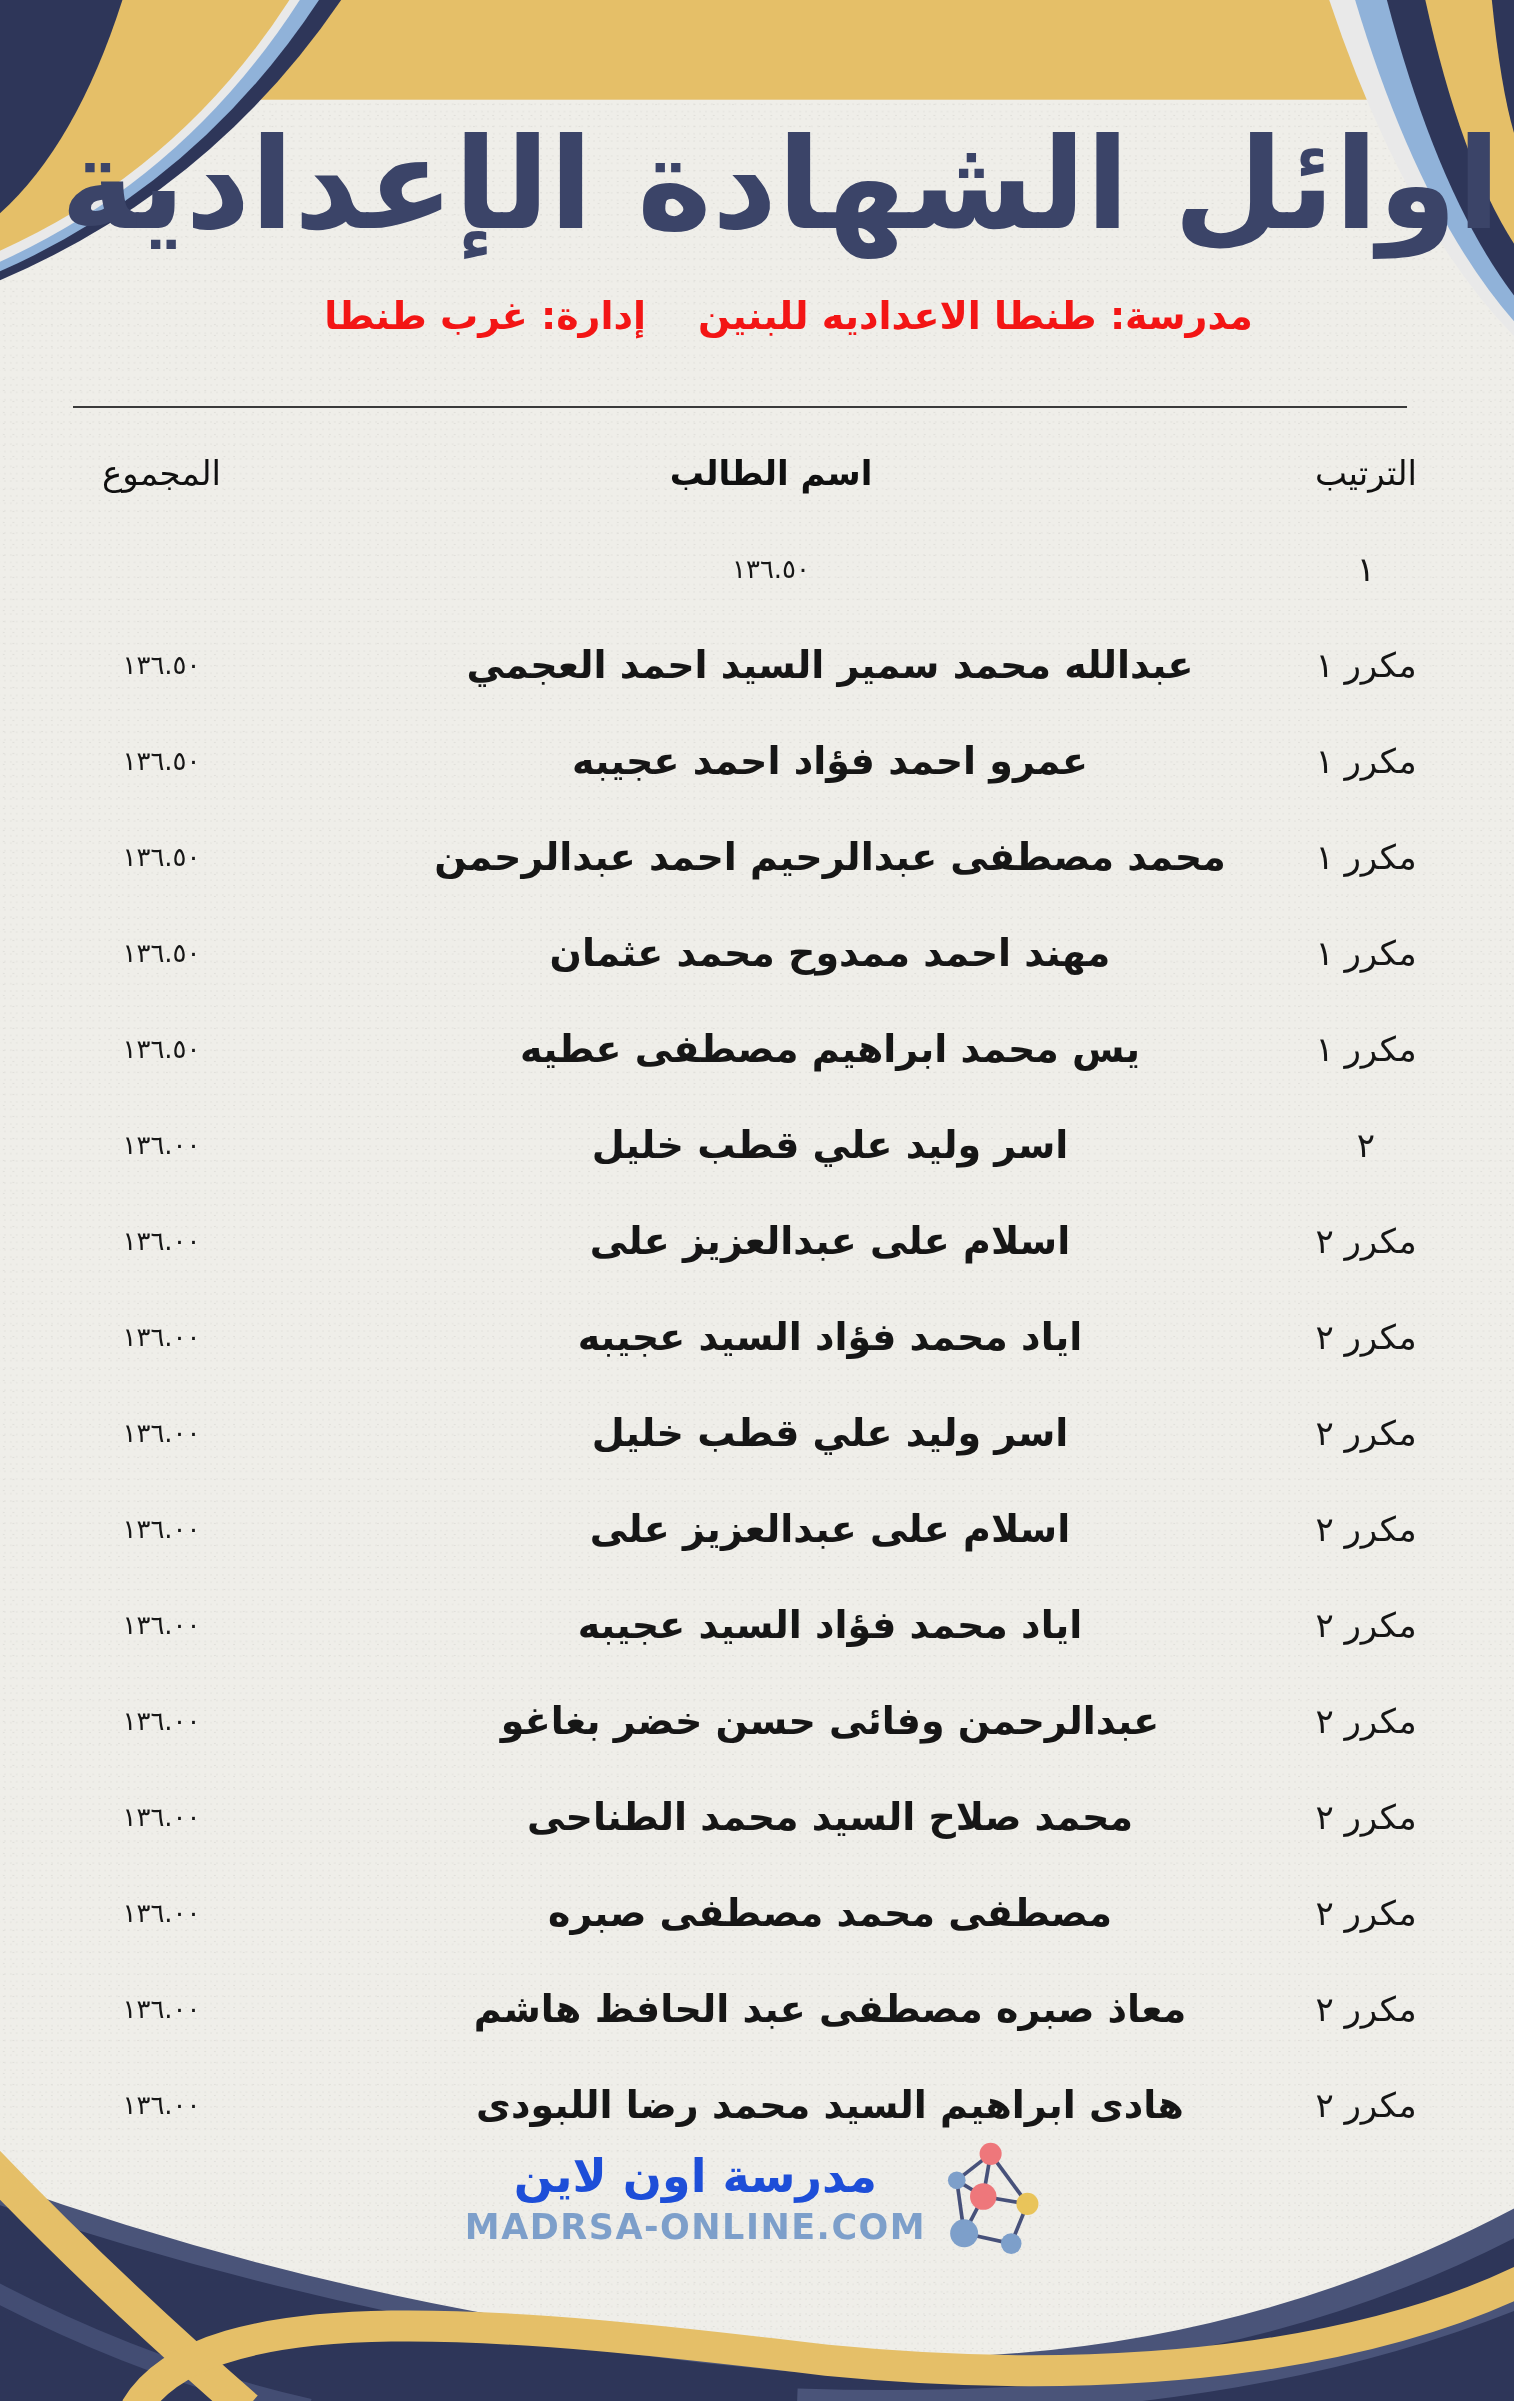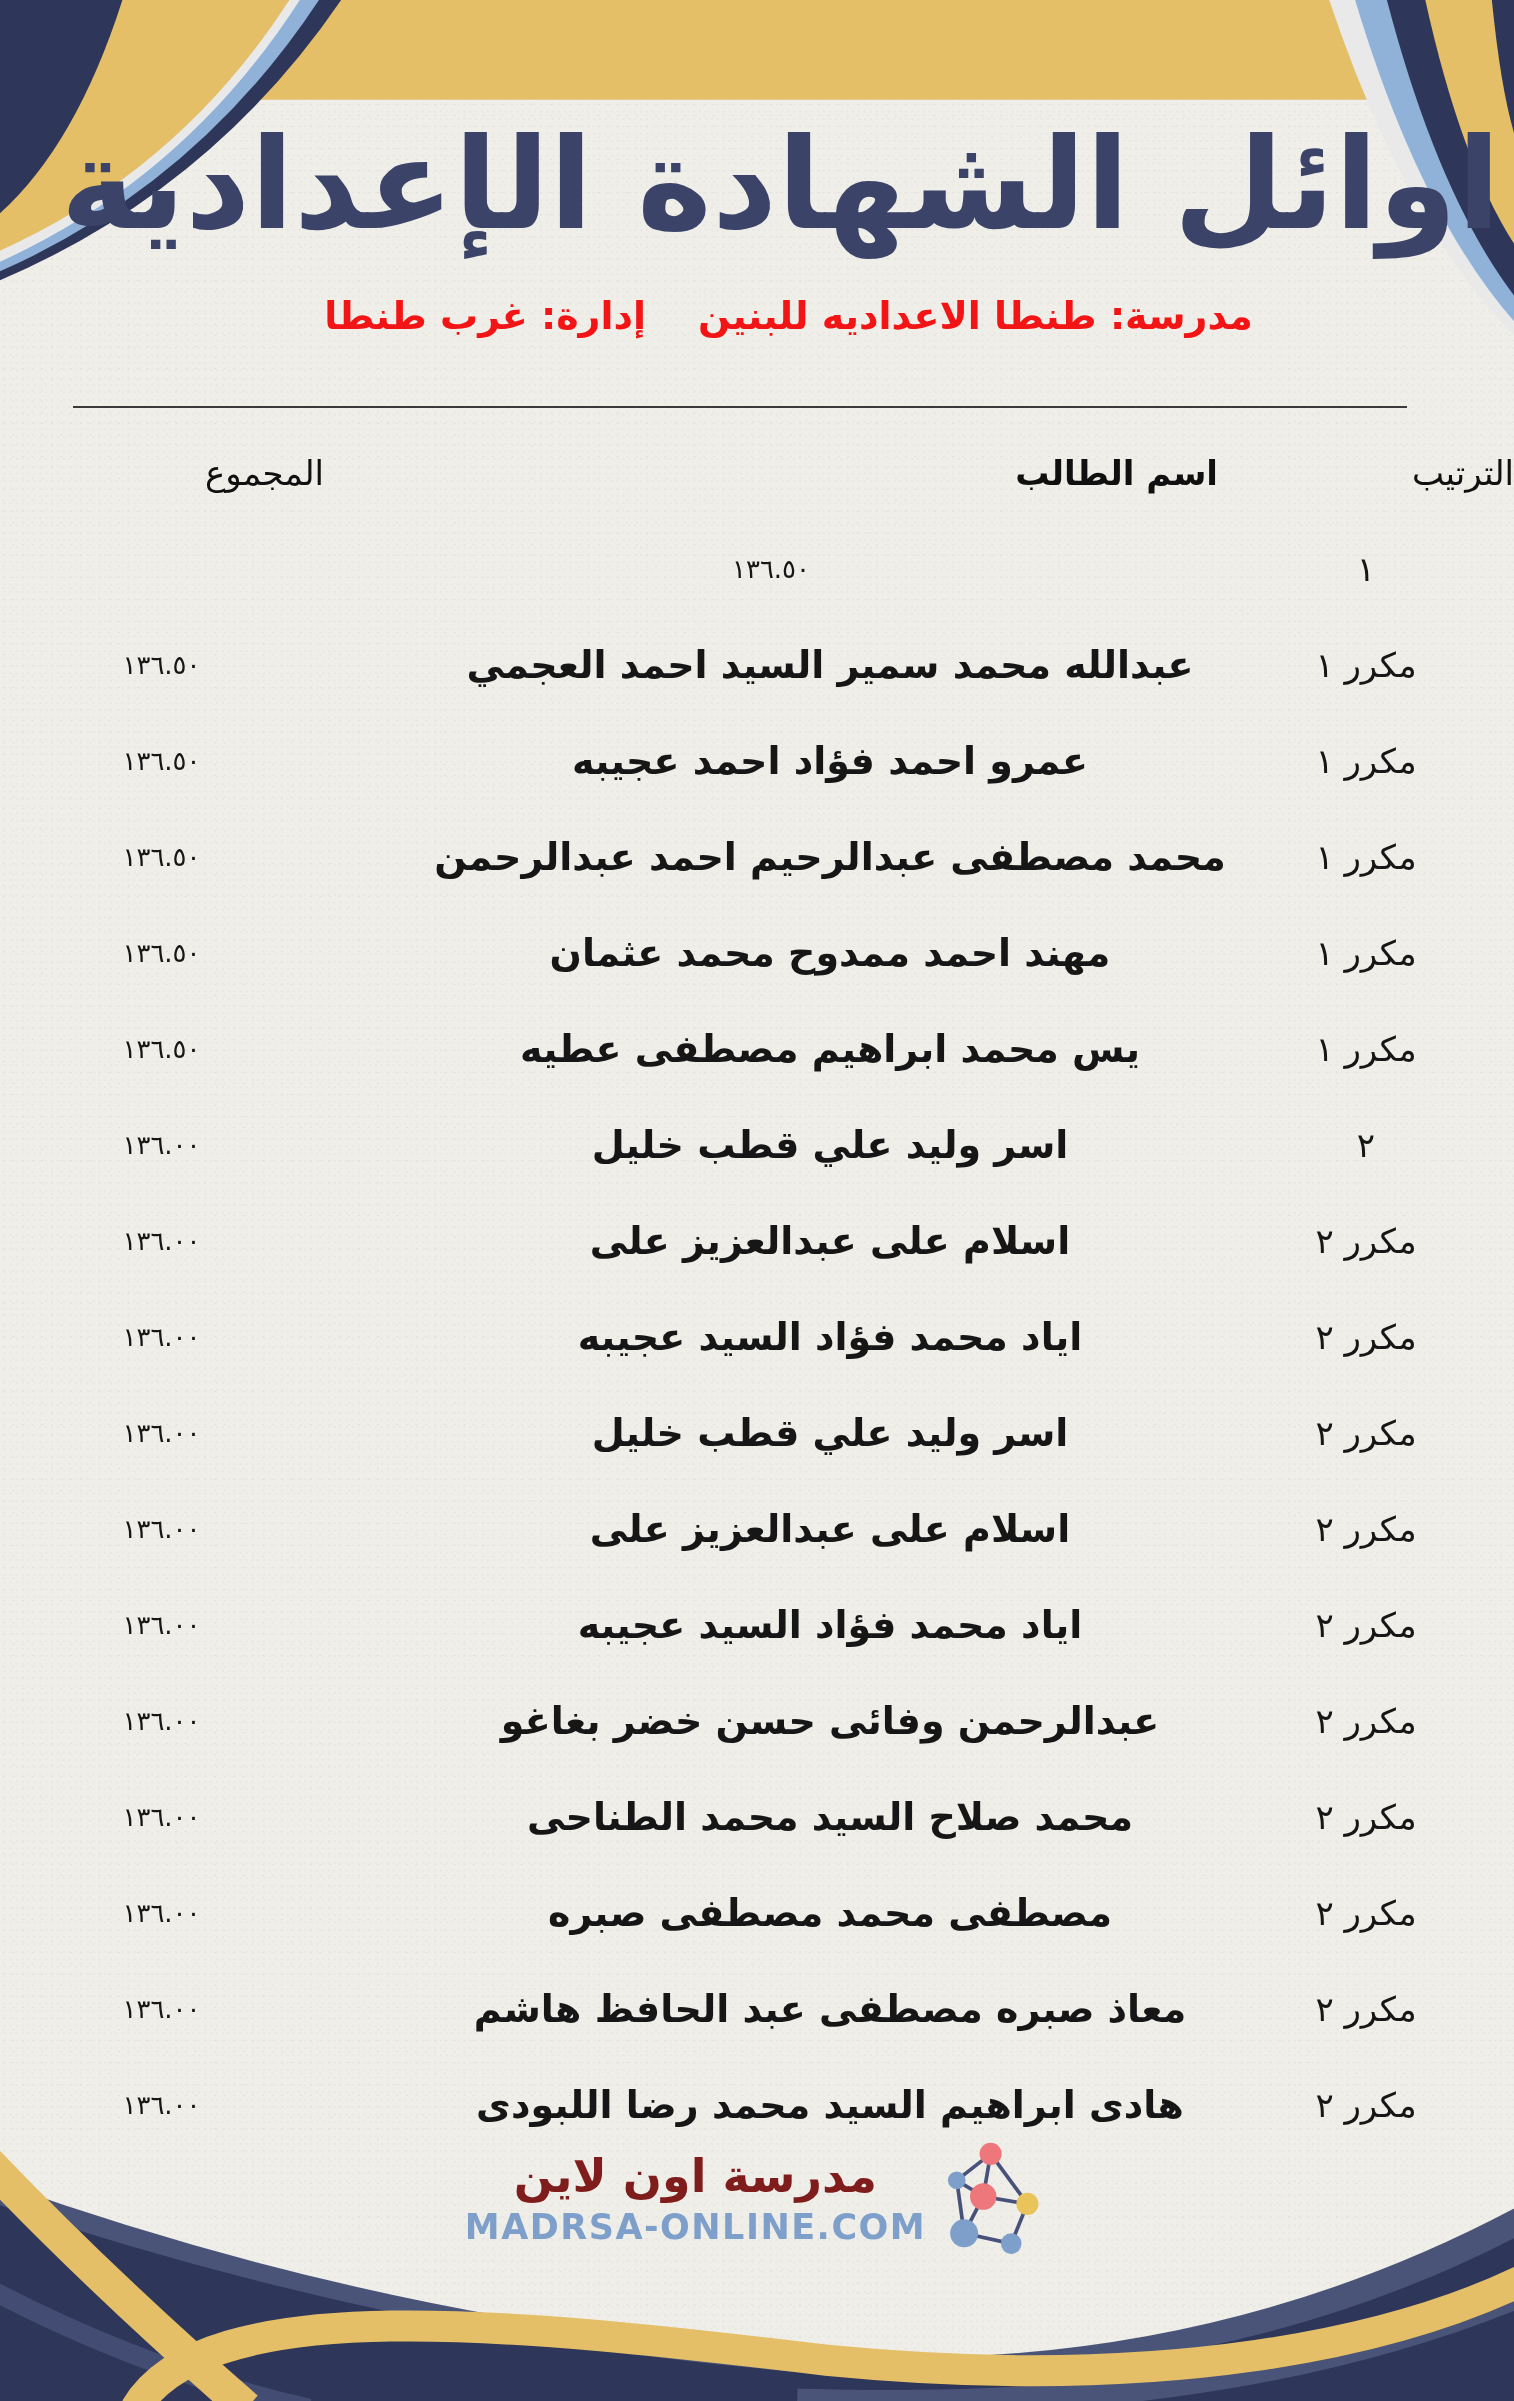--- a/index.html
+++ b/index.html
@@ -57,31 +57,31 @@
     display:grid;
     grid-template-columns:296px 1fr 325px;
     align-items:center;
     height:96px;
     color:#161616;
   }
   .trow .cell{text-align:center;}
   .trow .rank{font-size:34px;}
   .trow .name{font-size:38px;transform:translateX(59px);font-weight:bold;}
   .trow .total{font-size:26px;letter-spacing:0.7px;}
-  .trow.thead .cell{font-size:34px;color:#101010;text-align:right;}
+  .trow.thead .cell{font-size:34px;color:#101010;}
   .trow.thead .name{transform:none;}
 
   .logo{
     position:absolute;top:2139px;left:0;width:100%;
     display:flex;flex-direction:row;justify-content:center;align-items:center;
     direction:ltr;column-gap:19px;
   }
   .logo-text{display:flex;flex-direction:column;align-items:center;row-gap:4.4px;}
   .brand-name{
-    font-size:46px;font-weight:bold;color:#7f1d1d;direction:rtl;
+    font-size:46px;font-weight:bold;color:#1d4ed8;direction:rtl;
   }
   .brand-url{
     font-size:35px;font-weight:bold;color:#7d9fca;letter-spacing:1.5px;
   }
   .brand-icon{display:block;}
 </style>
 </head>
 <body>
 
 <div class="page">

